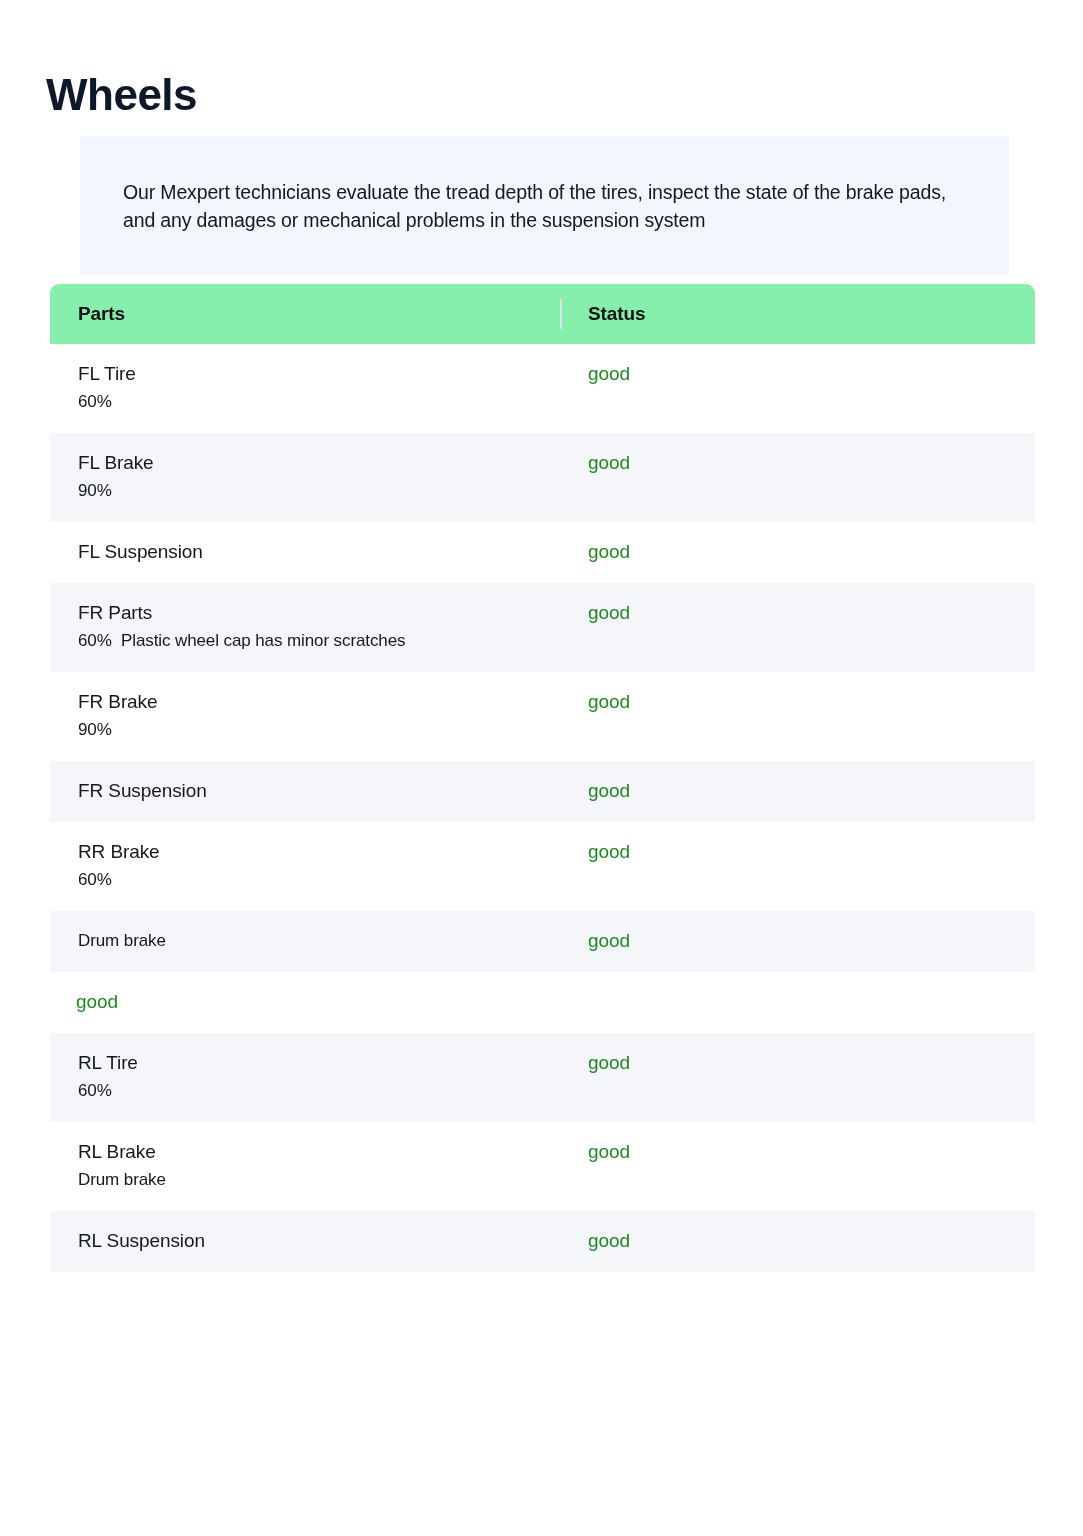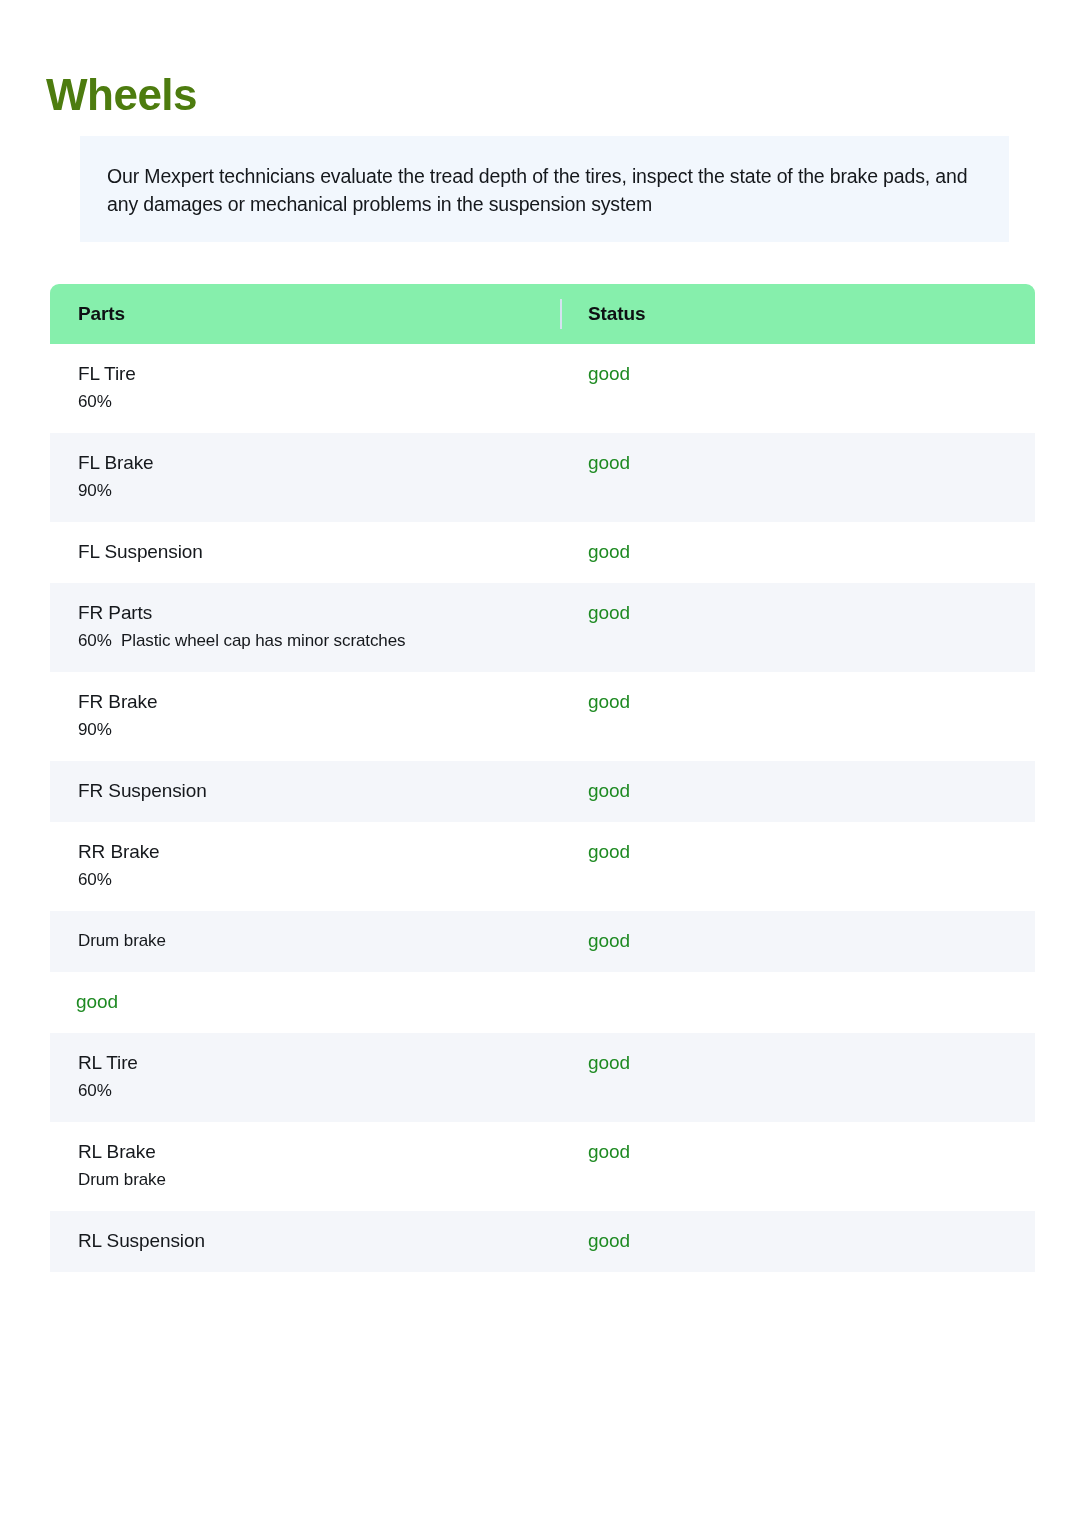--- a/index.html
+++ b/index.html
@@ -24,40 +24,40 @@
 
   
   .page-title {
     position: absolute;
     left: 46px;
     top: 38px;
     font-size: 44px;
     line-height: 56px;
     font-weight: 700;
     letter-spacing: -0.5px;
-    color: #4d7c0f;
+    color: #0f172a;
   }
 
   
   .intro-box {
     position: absolute;
     left: 80px;
     top: 136px;
     width: 929px;
     min-height: 94px;
     box-sizing: border-box;
     background: #f2f7fd;
     padding: 26px 28px 24px 27px;
   }
   .intro-text {
     font-size: 19.5px;
     line-height: 28px;
     color: #15181c;
     letter-spacing: -0.15px;
-    margin: 0;
+    margin: 16px;
   }
 
   
   .table {
     position: absolute;
     left: 50px;
     top: 284px;
     width: 985px;
   }
 

